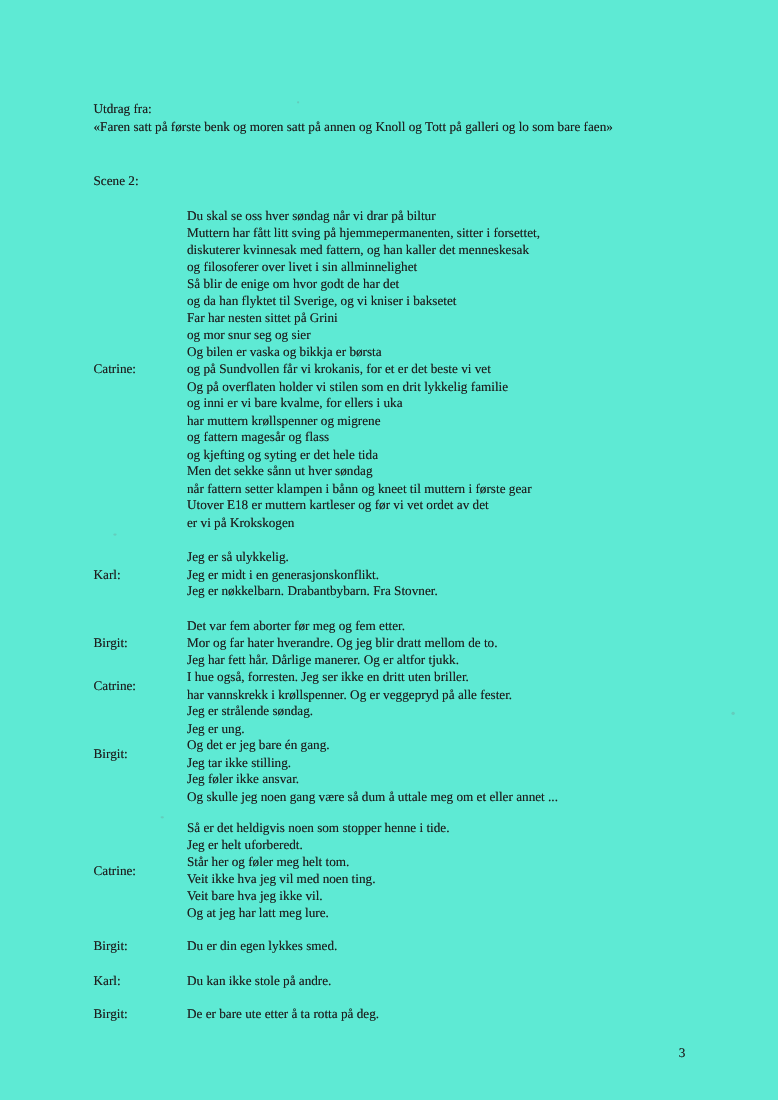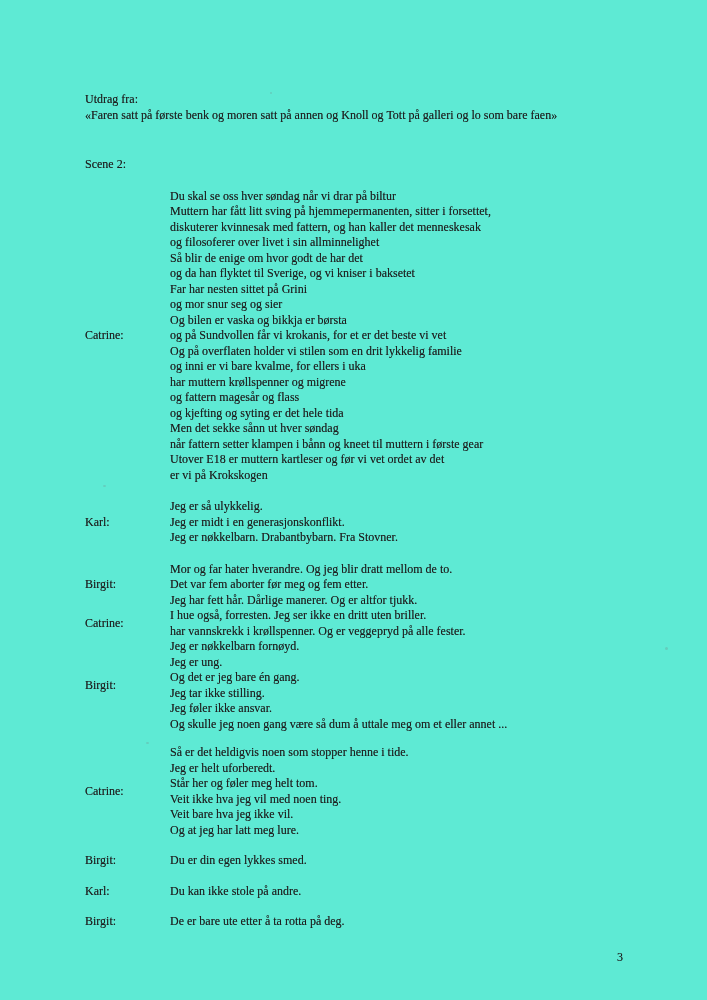--- a/index.html
+++ b/index.html
@@ -100,38 +100,38 @@
       <div class="lines">
         <div>Jeg er så ulykkelig.</div>
         <div>Jeg er midt i en generasjonskonflikt.</div>
         <div>Jeg er nøkkelbarn. Drabantbybarn. Fra Stovner.</div>
       </div>
     </div>
 
     <div class="block">
       <div class="speaker">Birgit:</div>
       <div class="lines">
+        <div>Det var fem aborter før meg og fem etter.</div>
         <div>Mor og far hater hverandre. Og jeg blir dratt mellom de to.</div>
-        <div>Det var fem aborter før meg og fem etter.</div>
         <div>Jeg har fett hår. Dårlige manerer. Og er altfor tjukk.</div>
       </div>
     </div>
 
     <div class="block tight">
       <div class="speaker">Catrine:</div>
       <div class="lines">
         <div>I hue også, forresten. Jeg ser ikke en dritt uten briller.</div>
         <div>har vannskrekk i krøllspenner. Og er veggepryd på alle fester.</div>
       </div>
     </div>
 
     <div class="block tight">
       <div class="speaker">Birgit:</div>
       <div class="lines">
-        <div>Jeg er nøkkelbarn fornøyd.</div>
+        <div>Jeg er strålende søndag.</div>
         <div>Jeg er ung.</div>
         <div>Og det er jeg bare én gang.</div>
         <div>Jeg tar ikke stilling.</div>
         <div>Jeg føler ikke ansvar.</div>
         <div>Og skulle jeg noen gang være så dum å uttale meg om et eller annet ...</div>
       </div>
     </div>
 
     <div class="block gap-med">
       <div class="speaker">Catrine:</div>

